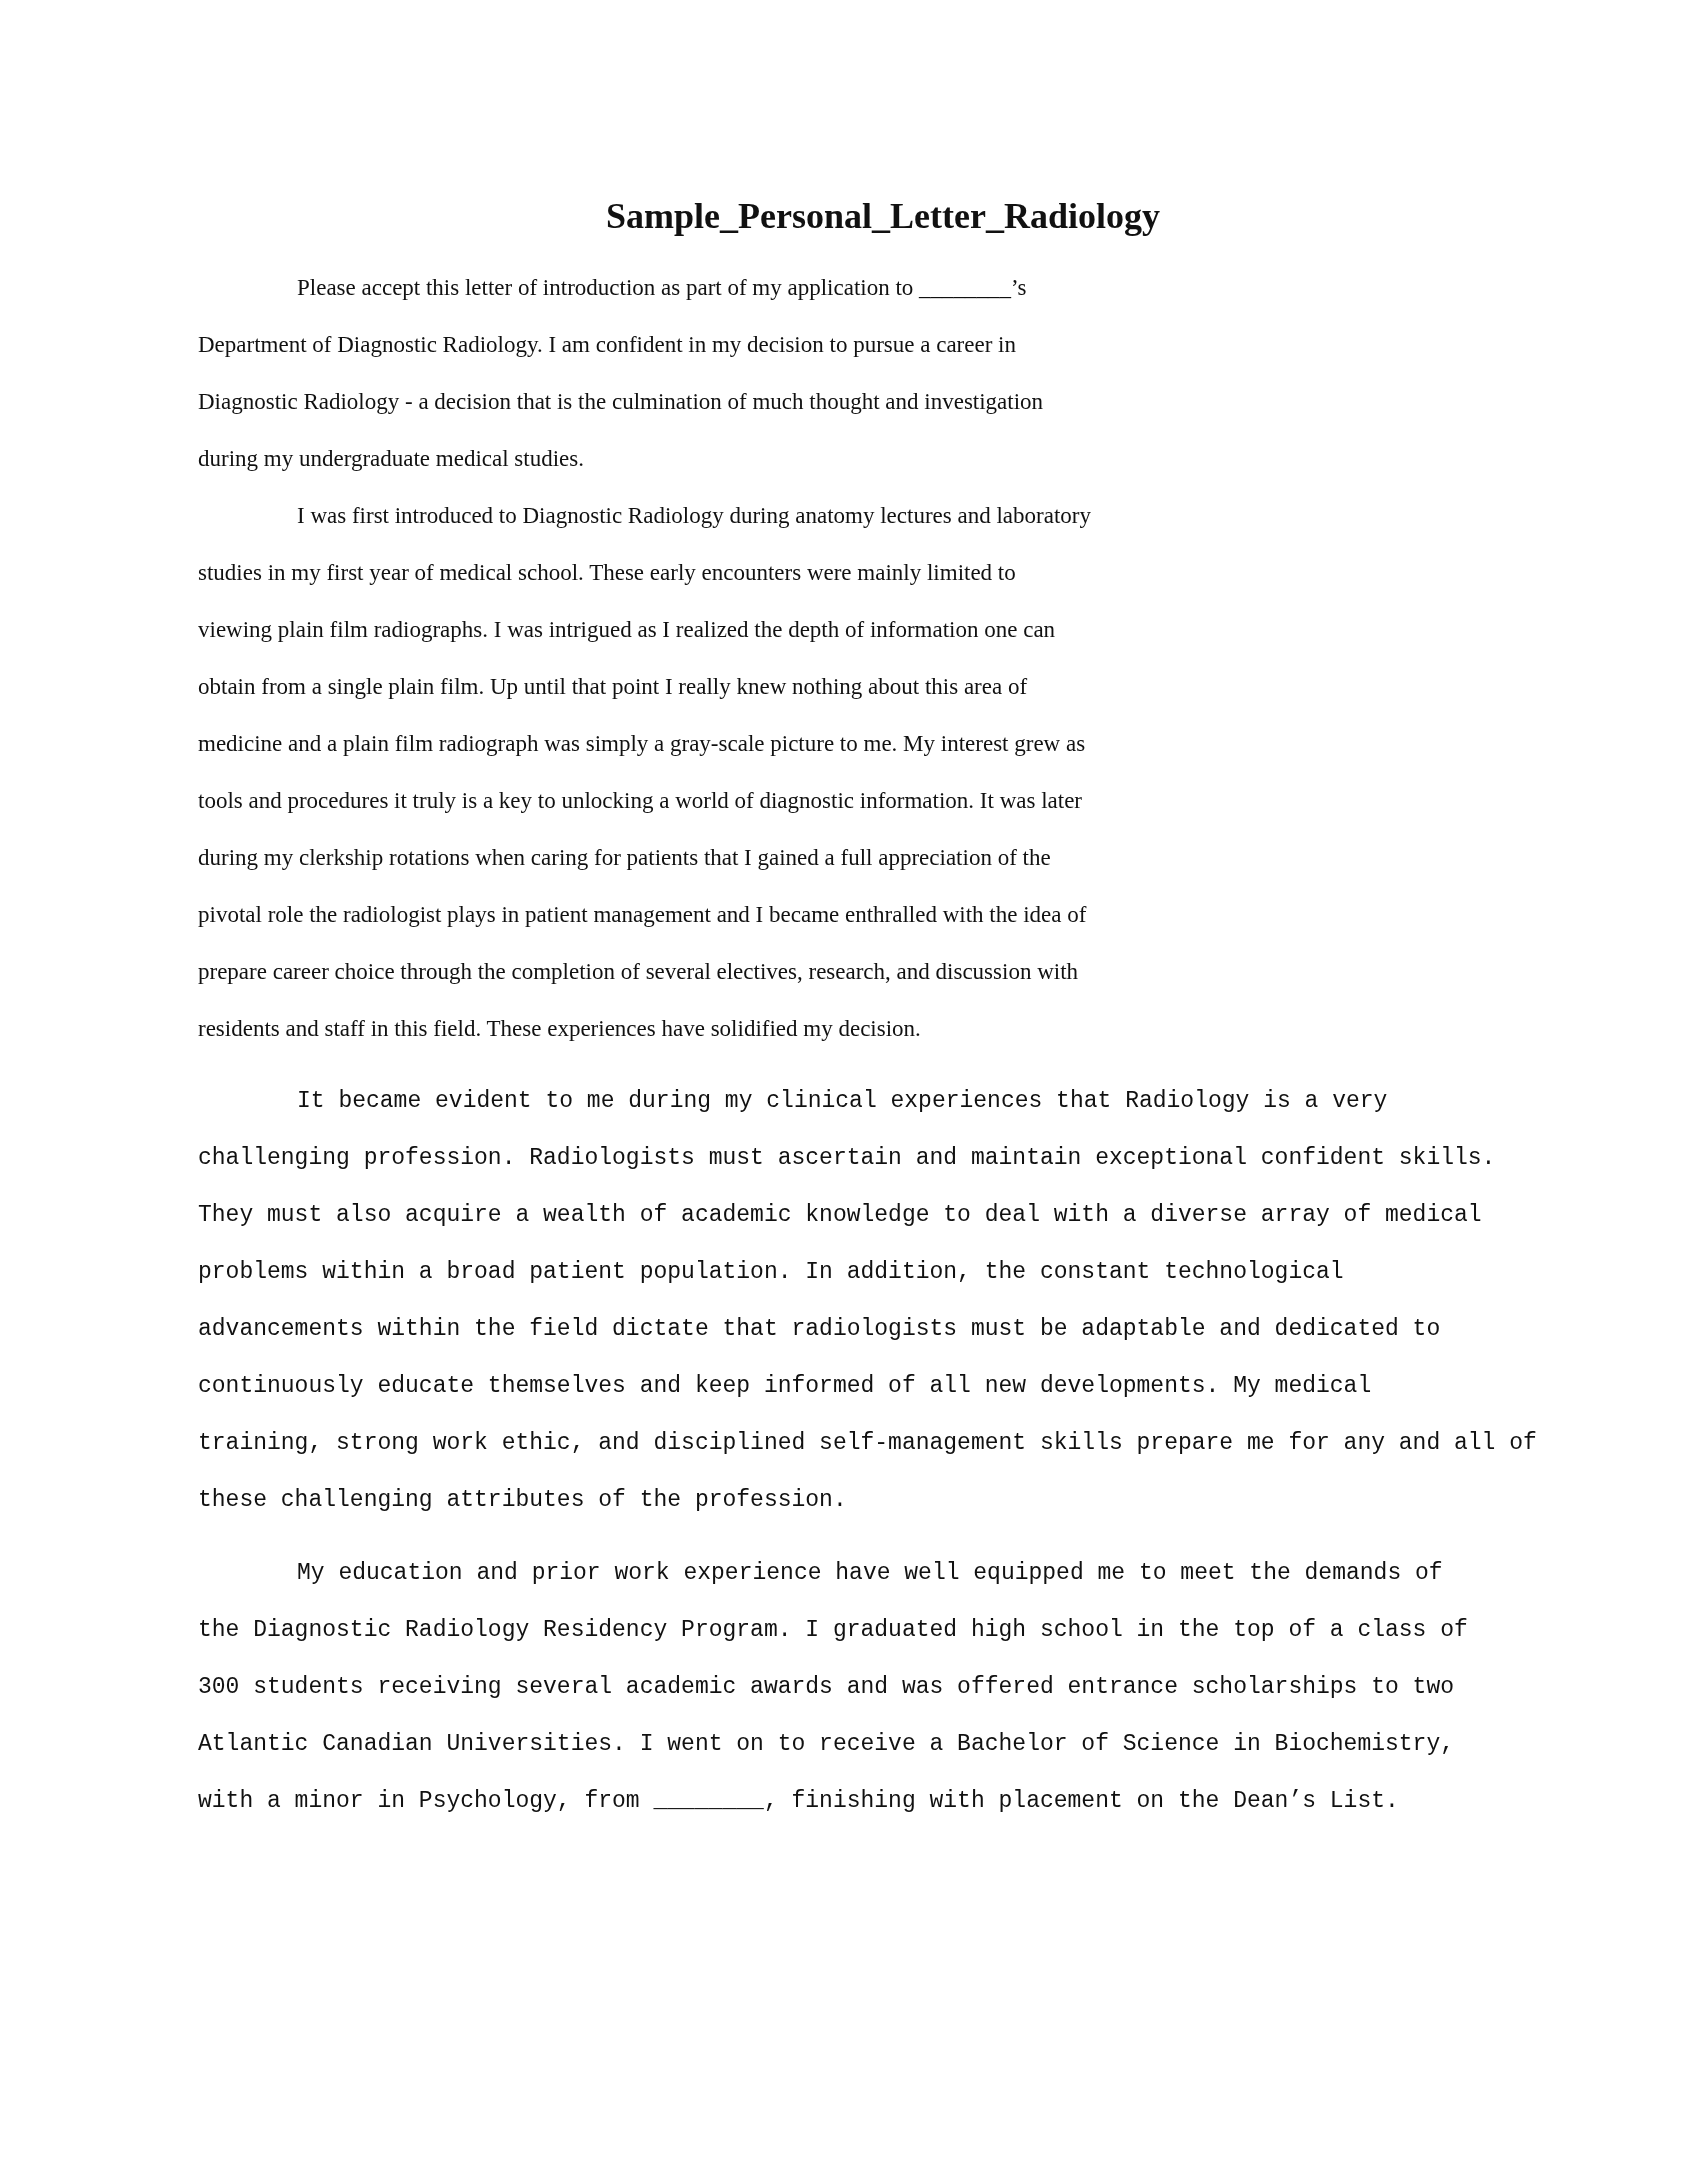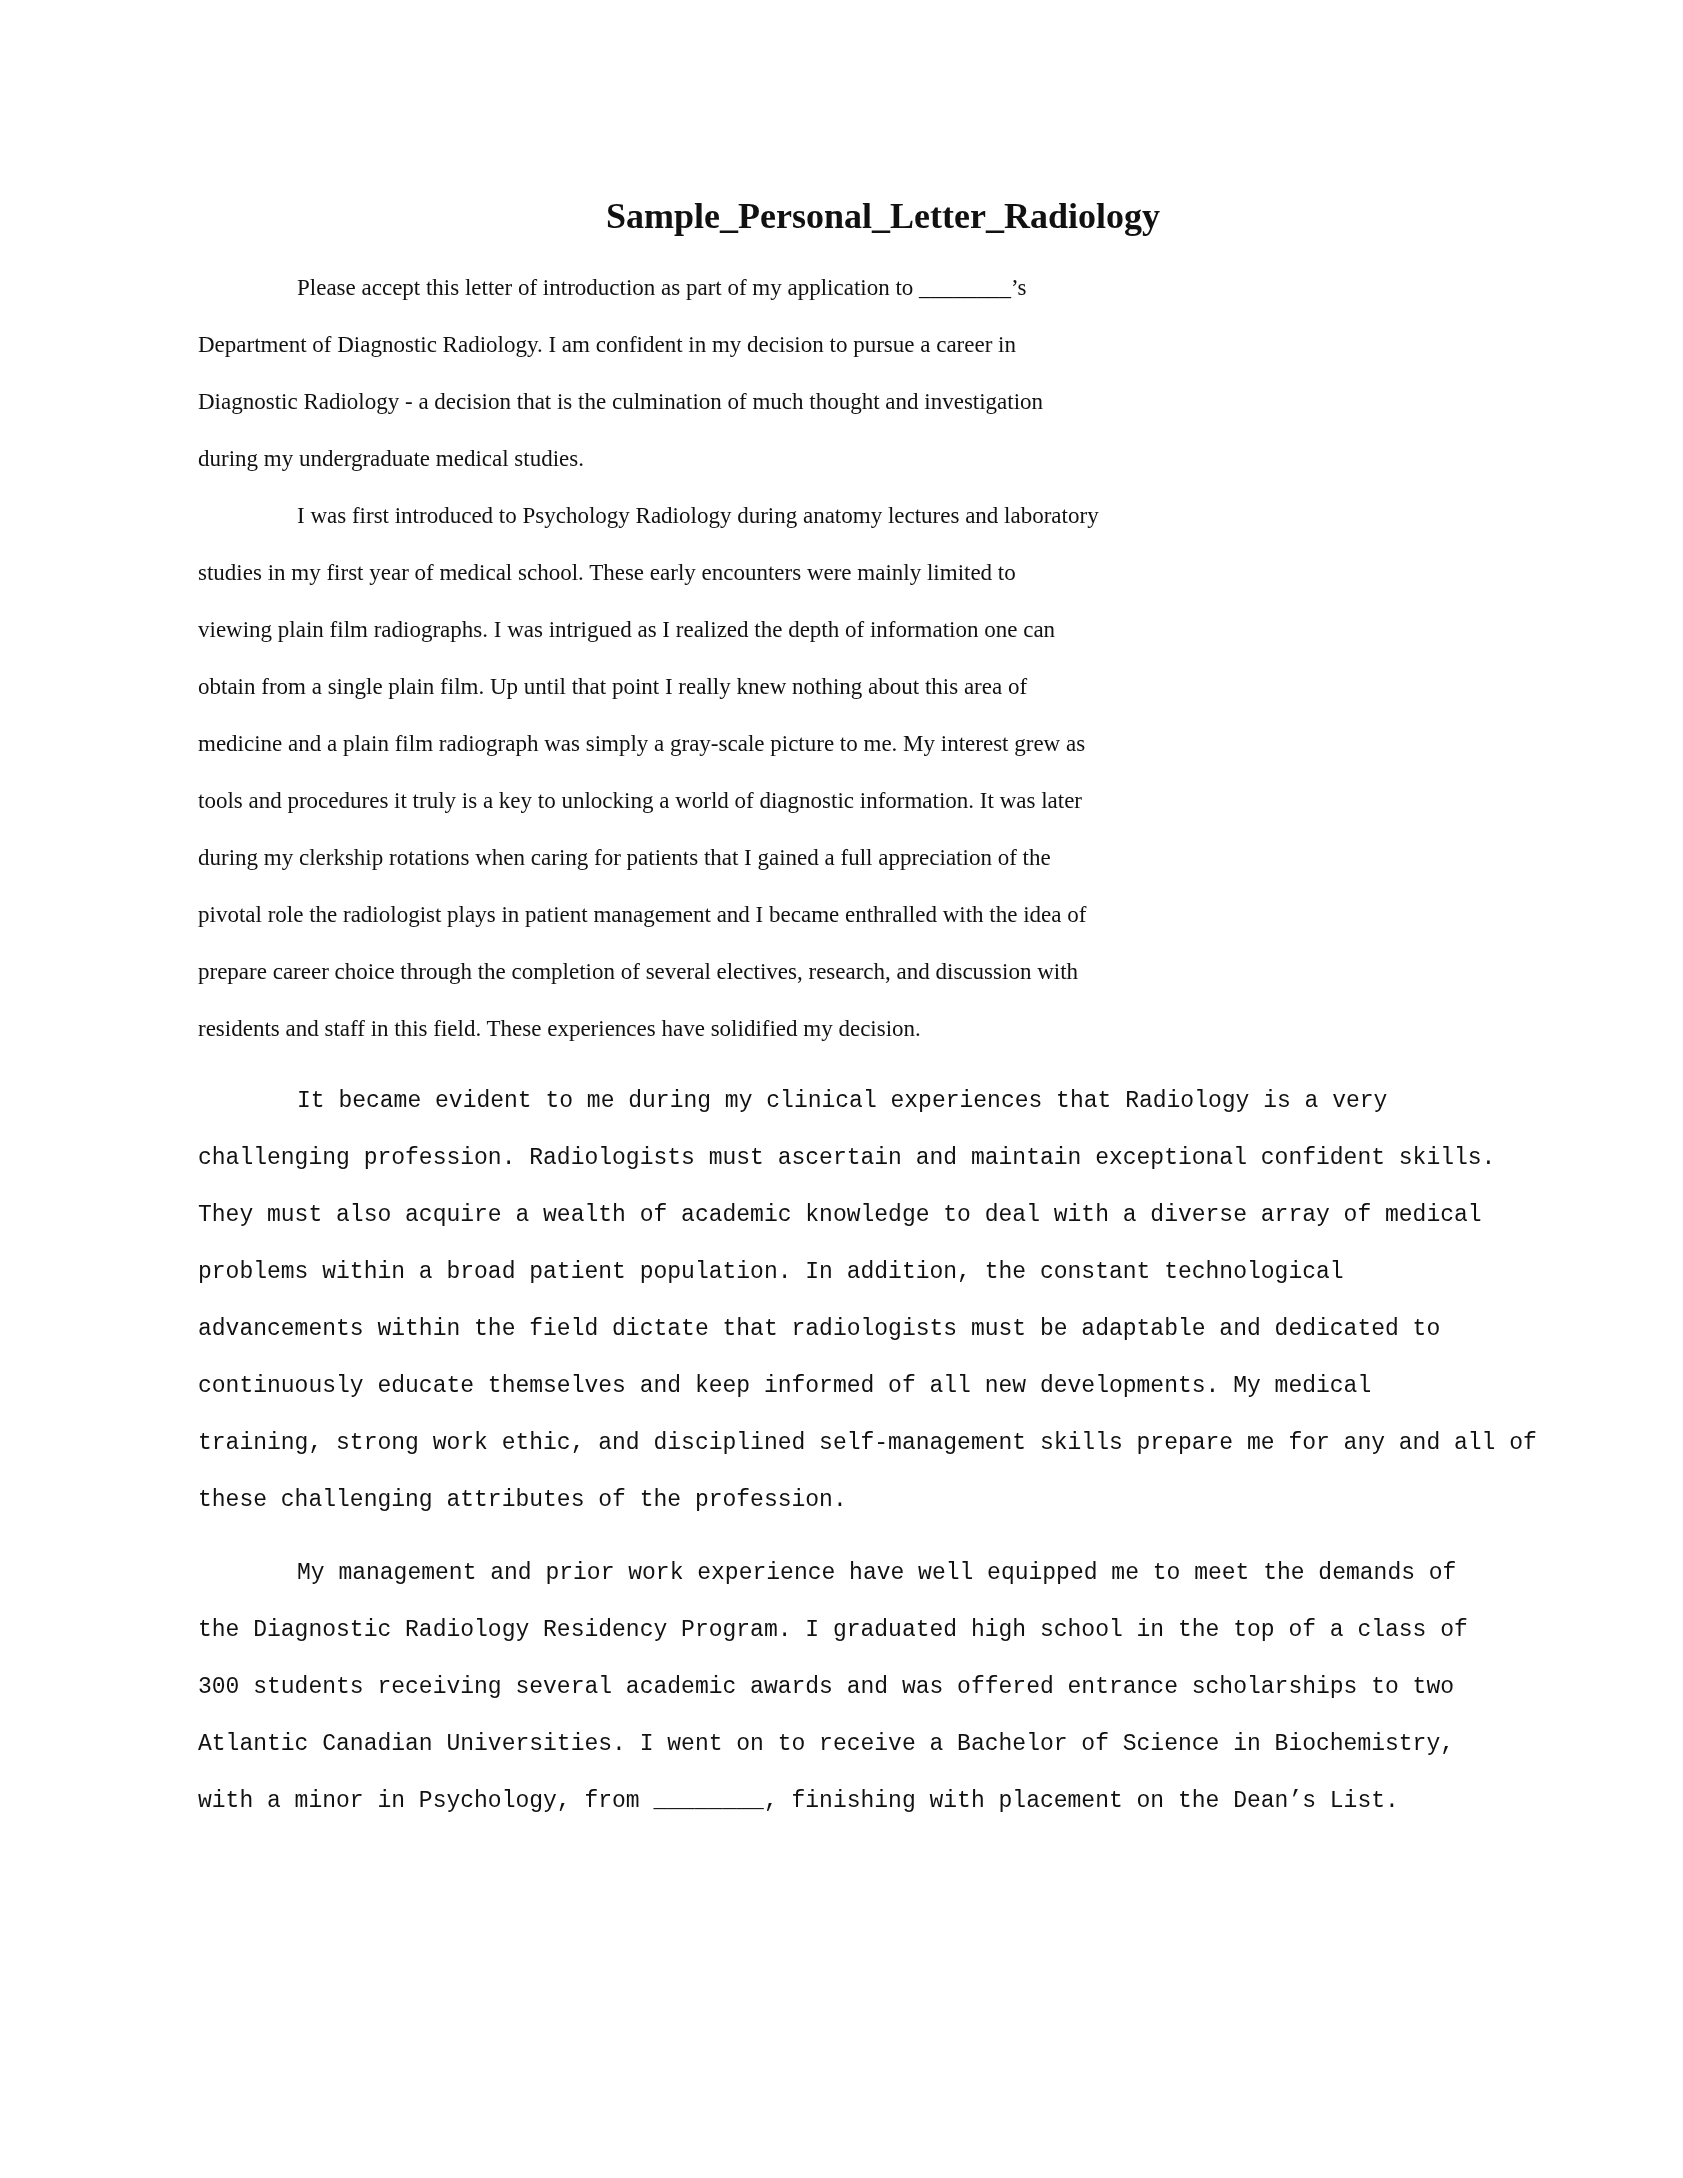--- a/index.html
+++ b/index.html
@@ -18,21 +18,21 @@
 <div class="title">Sample_Personal_Letter_Radiology</div>
 
 <div class="body">
   <p class="para">
     <span class="line">Please accept this letter of introduction as part of my application to ________’s</span>
     <span class="line" style="text-indent:0">Department of Diagnostic Radiology. I am confident in my decision to pursue a career in</span>
     <span class="line" style="text-indent:0">Diagnostic Radiology - a decision that is the culmination of much thought and investigation</span>
     <span class="line" style="text-indent:0">during my undergraduate medical studies.</span>
   </p>
   <p class="para">
-    <span class="line">I was first introduced to Psychology Radiology during anatomy lectures and laboratory</span>
+    <span class="line">I was first introduced to Diagnostic Radiology during anatomy lectures and laboratory</span>
     <span class="line" style="text-indent:0">studies in my first year of medical school.  These early encounters were mainly limited to</span>
     <span class="line" style="text-indent:0">viewing plain film radiographs.  I was intrigued as I realized the depth of information one can</span>
     <span class="line" style="text-indent:0">obtain from a single plain film.  Up until that point I really knew nothing about this area of</span>
     <span class="line" style="text-indent:0">medicine and a plain film radiograph was simply a gray-scale picture to me.  My interest grew as</span>
     <span class="line" style="text-indent:0">tools and procedures it truly is a key to unlocking a world of diagnostic information.  It was later</span>
     <span class="line" style="text-indent:0">during my clerkship rotations when caring for patients that I gained a full appreciation of the</span>
     <span class="line" style="text-indent:0">pivotal role the radiologist plays in patient management and I became enthralled with the idea of</span>
     <span class="line" style="text-indent:0">prepare career choice through the completion of several electives, research, and discussion with</span>
     <span class="line" style="text-indent:0">residents and staff in this field.  These experiences have solidified my decision.</span>
   </p>
@@ -40,20 +40,20 @@
     <span class="line">It became evident to me during my clinical experiences that Radiology is a very</span>
     <span class="line" style="text-indent:0">challenging profession.  Radiologists must ascertain and maintain exceptional confident skills.</span>
     <span class="line" style="text-indent:0">They must also acquire a wealth of academic knowledge to deal with a diverse array of medical</span>
     <span class="line" style="text-indent:0">problems within a broad patient population.  In addition, the constant technological</span>
     <span class="line" style="text-indent:0">advancements within the field dictate that radiologists must be adaptable and dedicated to</span>
     <span class="line" style="text-indent:0">continuously educate themselves and keep informed of all new developments. My medical</span>
     <span class="line" style="text-indent:0">training, strong work ethic, and disciplined self-management skills prepare me for any and all of</span>
     <span class="line" style="text-indent:0">these challenging attributes of the profession.</span>
   </p>
   <p class="para gap">
-    <span class="line">My management and prior work experience have well equipped me to meet the demands of</span>
+    <span class="line">My education and prior work experience have well equipped me to meet the demands of</span>
     <span class="line" style="text-indent:0">the Diagnostic Radiology Residency Program.  I graduated high school in the top of a class of</span>
     <span class="line" style="text-indent:0">300 students receiving several academic awards and was offered entrance scholarships to two</span>
     <span class="line" style="text-indent:0">Atlantic Canadian Universities.  I went on to receive a Bachelor of Science in Biochemistry,</span>
     <span class="line" style="text-indent:0">with a minor in Psychology, from ________, finishing with placement on the Dean’s List.</span>
   </p>
 </div>
 
 
 </body></html>

